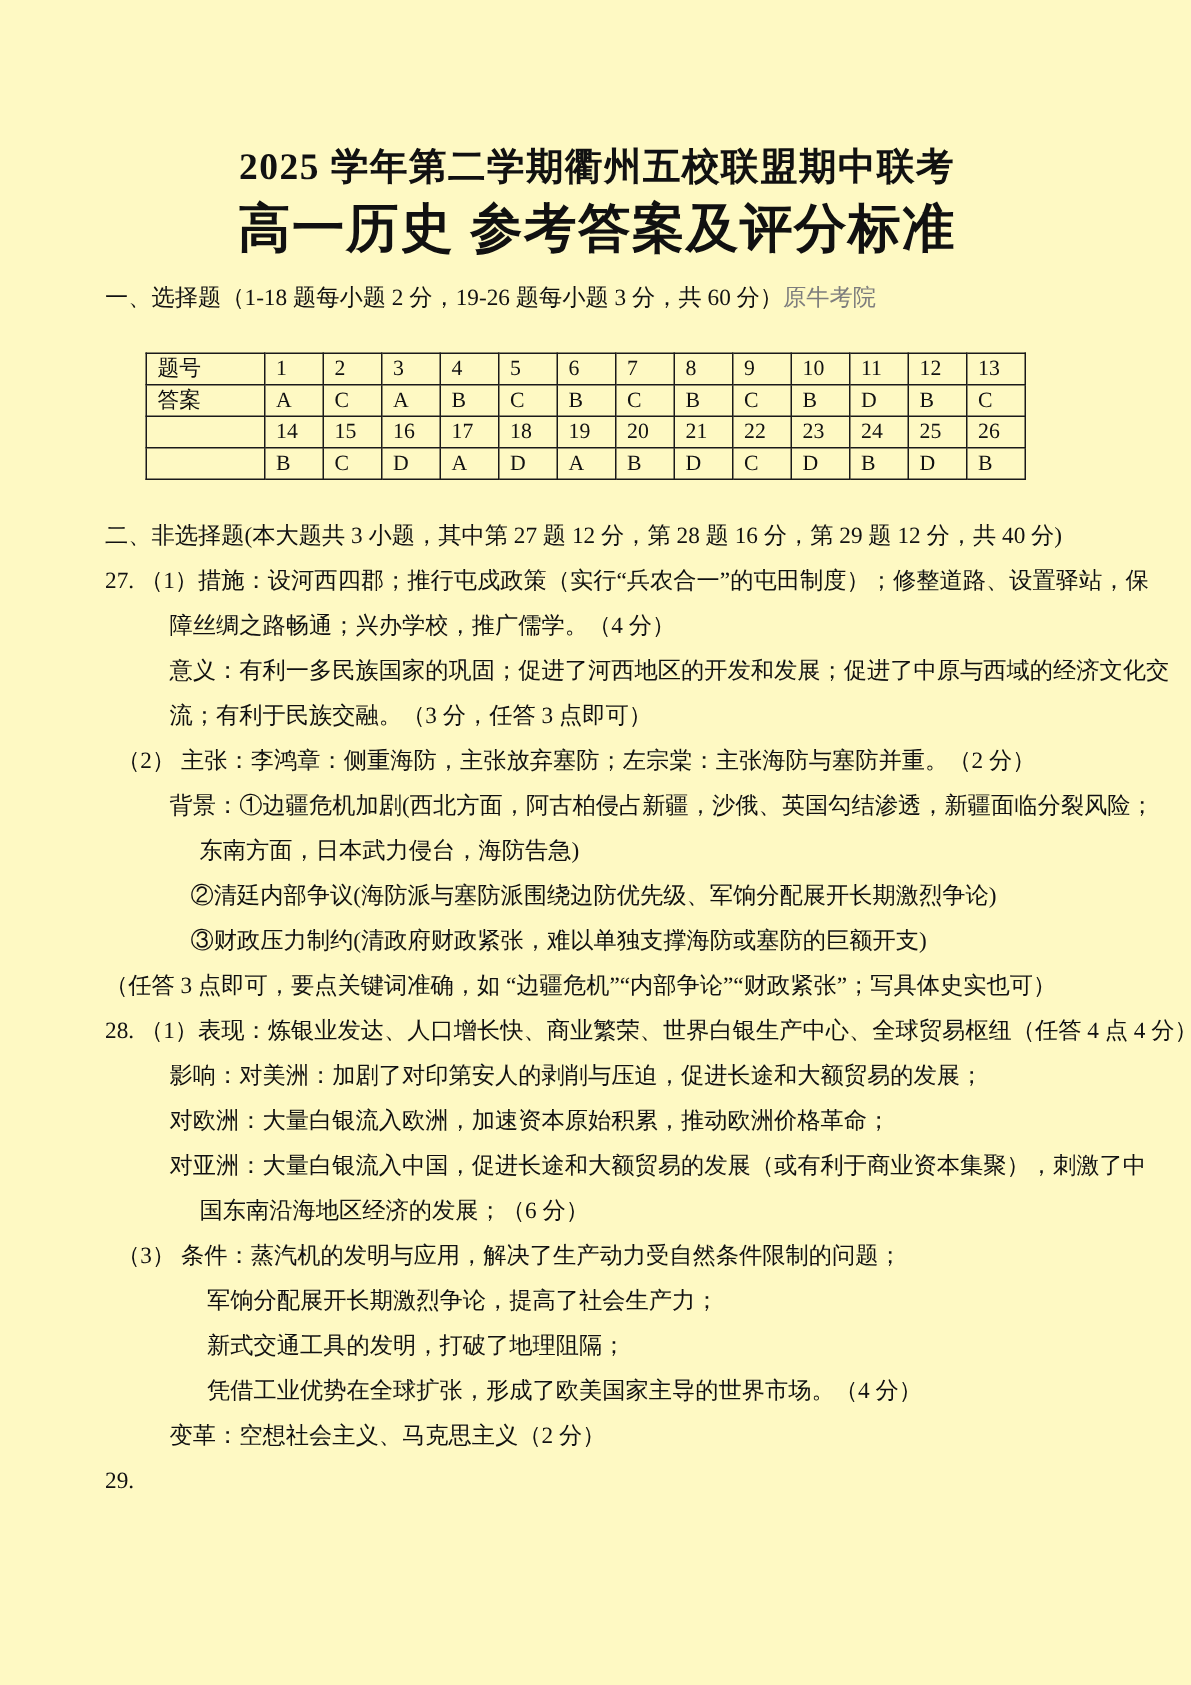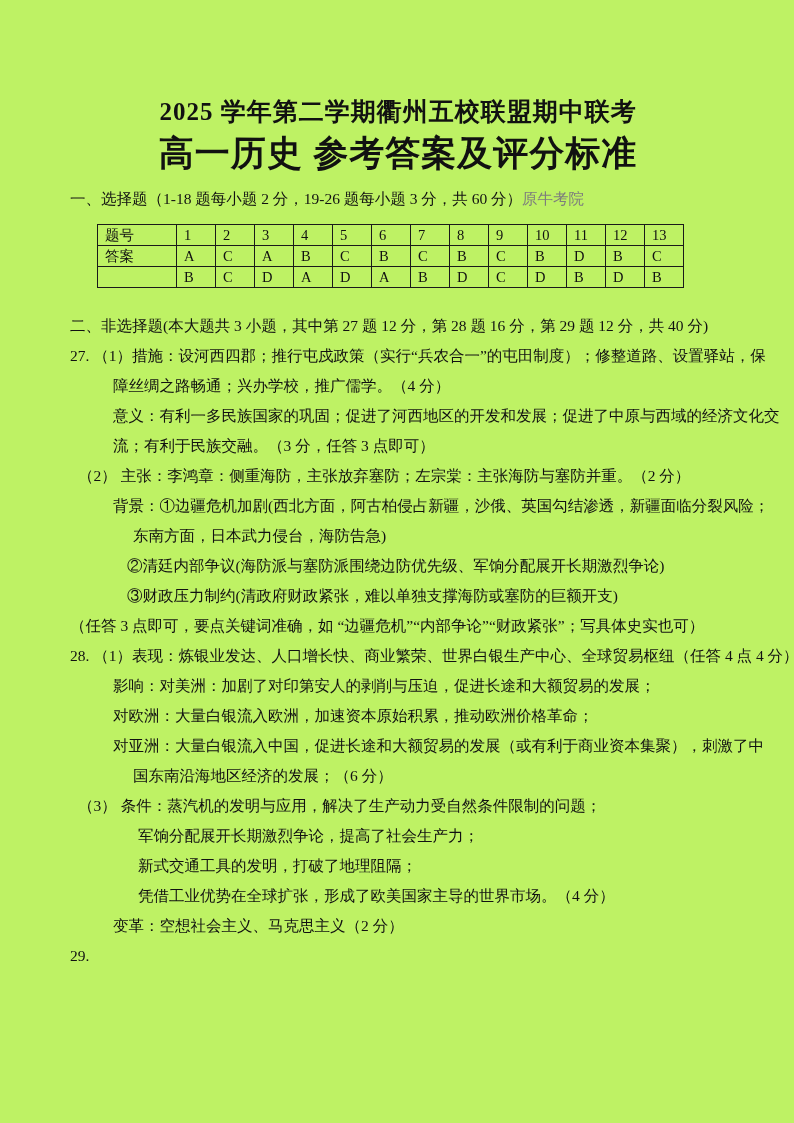--- a/index.html
+++ b/index.html
@@ -1,20 +1,20 @@
 <!DOCTYPE html>
 <html><head>
 <meta charset="utf-8">
 <style>
   html,body{margin:0;padding:0;background:#e8e8e8;}
   .page{
     position:relative;
     width:794px;height:1123px;
     margin:0 auto;
-    background:#bef264;
+    background:#fef9c3;
     color:#111111;
     font-family:"Liberation Serif","DejaVu Serif",serif;
     overflow:hidden;
     box-sizing:border-box;
     padding:96px 68px 0 70px;
   }
   .title1{
     text-align:center;
     font-size:25px;
     font-weight:bold;
@@ -34,21 +34,21 @@
   }
   .sec1{
     margin-top:13px;
     font-size:15.5px;
     line-height:22px;
     white-space:nowrap;
   }
   .sec1 .watermark{color:#7d7d7d;}
   table.answers-table{
     border-collapse:collapse;
-    margin:14px 0 0 27px;
+    margin:25px 0 0 27px;
     table-layout:fixed;
     padding-left:48px;
   }
   table.answers-table td{
     border:1.5px solid #1a1a1a;
     height:18px;
     font-size:14.5px;
     line-height:18px;
     padding:1px 0 1px 7px;
     vertical-align:middle;
@@ -113,20 +113,36 @@
           <td class="data-cell">C</td>
           <td class="data-cell">B</td>
           <td class="data-cell">C</td>
           <td class="data-cell">B</td>
           <td class="data-cell">D</td>
           <td class="data-cell">B</td>
           <td class="data-cell">C</td>
         </tr>
         <tr>
           <td class="label-cell"></td>
+          <td class="data-cell">14</td>
+          <td class="data-cell">15</td>
+          <td class="data-cell">16</td>
+          <td class="data-cell">17</td>
+          <td class="data-cell">18</td>
+          <td class="data-cell">19</td>
+          <td class="data-cell">20</td>
+          <td class="data-cell">21</td>
+          <td class="data-cell">22</td>
+          <td class="data-cell">23</td>
+          <td class="data-cell">24</td>
+          <td class="data-cell">25</td>
+          <td class="data-cell">26</td>
+        </tr>
+        <tr>
+          <td class="label-cell"></td>
           <td class="data-cell">B</td>
           <td class="data-cell">C</td>
           <td class="data-cell">D</td>
           <td class="data-cell">A</td>
           <td class="data-cell">D</td>
           <td class="data-cell">A</td>
           <td class="data-cell">B</td>
           <td class="data-cell">D</td>
           <td class="data-cell">C</td>
           <td class="data-cell">D</td>

